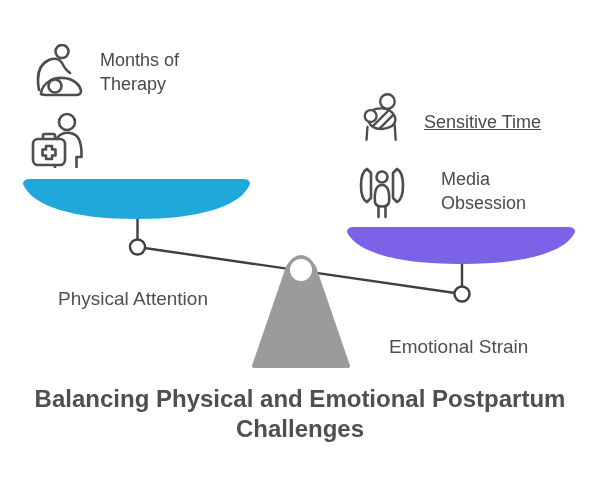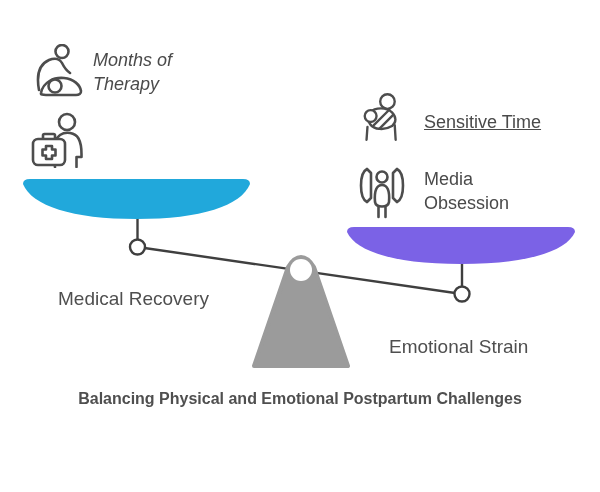--- a/index.html
+++ b/index.html
@@ -49,21 +49,21 @@
   .pan-label{
     position:absolute;
     font-size:19px;
     color:var(--title);
   }
   .title{
     position:absolute;
     left:0;right:0;
     top:384px;
     text-align:center;
-    font-size:16px;
+    font-size:24px;
     line-height:30px;
     font-weight:bold;
     color:var(--title);
     padding:0 30px;
   }
 </style>
 </head>
 <body>
 
 <div class="canvas">
@@ -86,21 +86,21 @@
   </svg>
 
   <span class="icon-box" style="left:34px;top:44px;">
     <svg width="52" height="54" viewBox="0 0 52 54">
       <path class="ic ic-fill" d="M 7 49 C 9 38 20 33 30 34 C 40 35 46 41 47 47 C 47.3 49.5 45 51 42 51 L 12 51 C 9 51 6.6 50.6 7 49 Z"></path>
       <circle class="ic ic-fill" cx="21" cy="42" r="6.5"></circle>
       <path class="ic" d="M 5 46 C 2 30 6 20 15 16 C 21 13.5 26 15 28 19 C 30 23 33 27 36 29"></path>
       <circle class="ic ic-fill" cx="28" cy="7.5" r="6.5"></circle>
     </svg>
   </span>
-  <div class="item-label" style="left:93px;top:48px;width:120px;font-style:italic;">Months of Therapy</div>
+  <div class="item-label" style="left:100px;top:48px;width:120px;">Months of Therapy</div>
 
   <span class="icon-box" style="left:30px;top:110px;">
     <svg width="56" height="58" viewBox="0 0 56 58">
       <circle class="ic" cx="37" cy="12" r="8"></circle>
       <path class="ic" d="M 25 57 C 23 44 22.5 30 30 25 C 36 21 45 22.5 48.5 28.5 C 51 33 51.5 38 51.5 44 L 51.5 47 L 46.5 47 L 46.5 57"></path>
       <path class="ic ic-fill" d="M 13 30 L 13 25.5 Q 13 24 14.5 24 L 23.5 24 Q 25 24 25 25.5 L 25 30"></path>
       <rect class="ic ic-fill" x="3" y="29" width="32" height="26" rx="5"></rect>
       <path class="ic" d="M 16 36 L 22 36 L 22 39.5 L 25.5 39.5 L 25.5 45.5 L 22 45.5 L 22 49 L 16 49 L 16 45.5 L 12.5 45.5 L 12.5 39.5 L 16 39.5 Z"></path>
     </svg>
   </span>
@@ -118,20 +118,20 @@
 
   <span class="icon-box" style="left:353px;top:160px;">
     <svg width="58" height="60" viewBox="0 0 58 60">
       <path class="ic" d="M 14 9 C 6 13 6 38 14 42 M 14 9 L 18 13 M 14 42 L 18 38 M 18 13 L 18 38"></path>
       <path class="ic" d="M 44 9 C 52 13 52 38 44 42 M 44 9 L 40 13 M 44 42 L 40 38 M 40 13 L 40 38"></path>
       <circle class="ic" cx="29" cy="17" r="5.5"></circle>
       <path class="ic" d="M 22 42 C 21 30 24 25 29 25 C 34 25 37 30 36 42 C 35.5 45 32.5 46.5 29 46.5 C 25.5 46.5 22.5 45 22 42 Z"></path>
       <path class="ic" d="M 25.5 47 L 25.5 57 M 32.5 47 L 32.5 57"></path>
     </svg>
   </span>
-  <div class="item-label" style="left:424px;top:167px;width:110px;">Media Obsession</div>
+  <div class="item-label" style="left:441px;top:167px;width:110px;">Media Obsession</div>
 
-  <div class="pan-label" style="left:58px;top:288px;">Medical Recovery</div>
+  <div class="pan-label" style="left:58px;top:288px;">Physical Attention</div>
   <div class="pan-label" style="left:389px;top:336px;">Emotional Strain</div>
 
   <div class="title">Balancing Physical and Emotional Postpartum Challenges</div>
 
 </div>
 
 </body></html>

